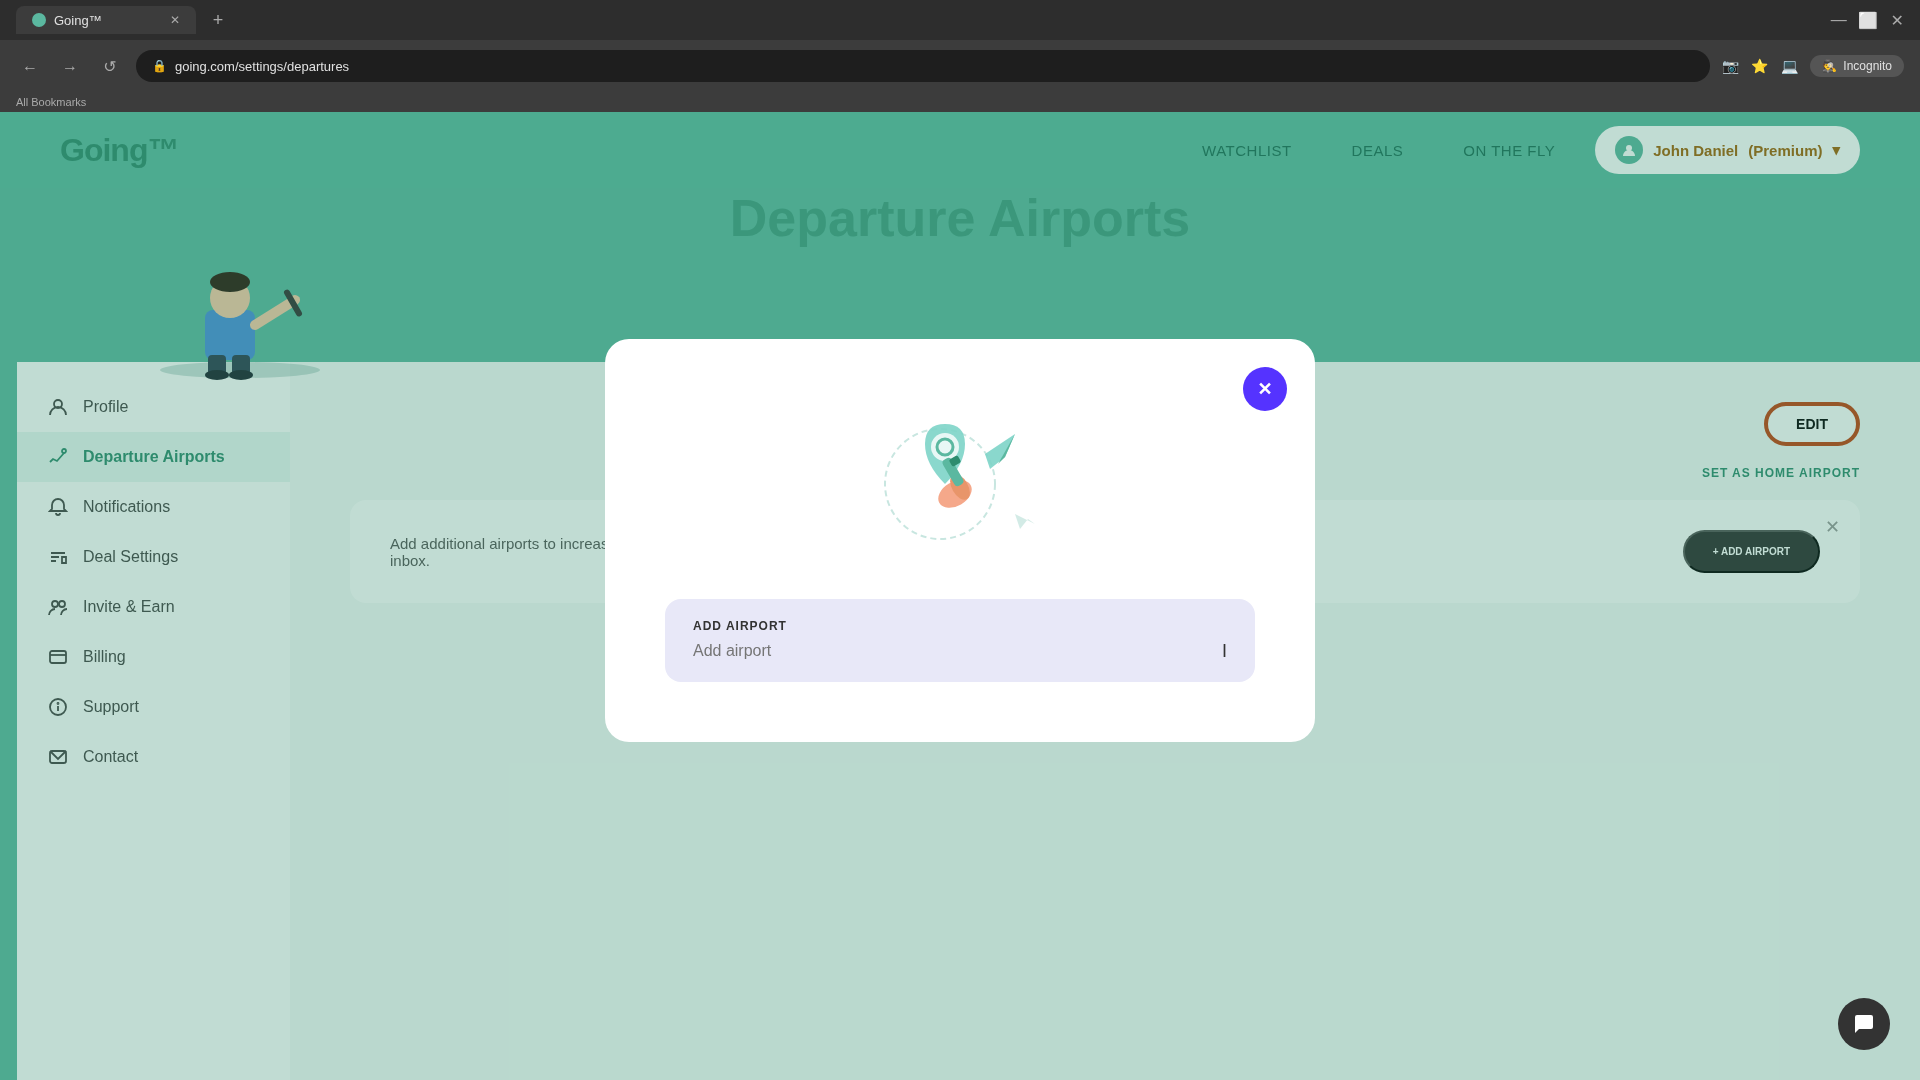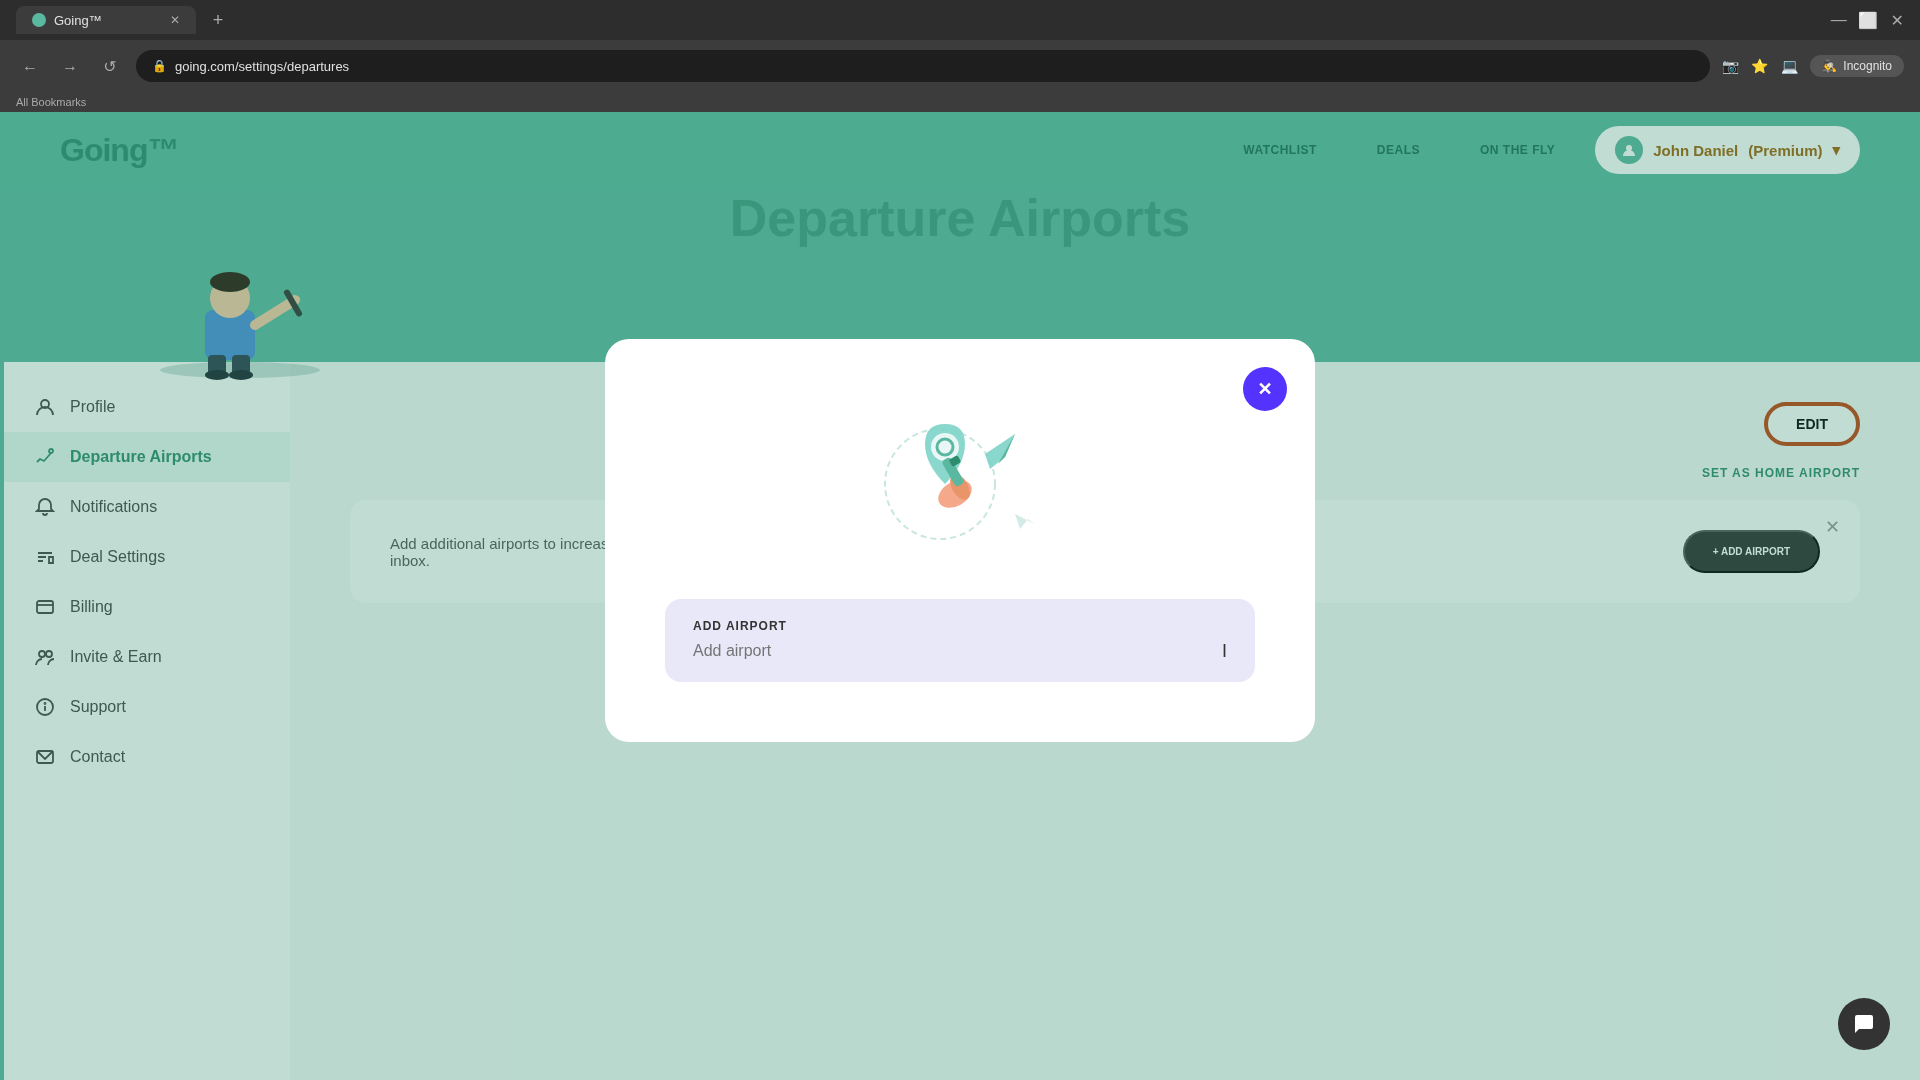--- a/index.html
+++ b/index.html
@@ -155,22 +155,22 @@
       margin-right: auto;
     }
     .logo span { color: #2d8c6e; }
     .nav-links {
       display: flex;
       gap: 60px;
       align-items: center;
       margin-right: 40px;
     }
     .nav-link {
-      font-size: 12px;
-      font-weight: 700;
+      font-size: 15px;
+      font-weight: 400;
       color: #1a6e56;
       letter-spacing: 0.5px;
       cursor: pointer;
       text-decoration: none;
     }
     .user-btn {
       background: white;
       border-radius: 50px;
       padding: 10px 20px;
       display: flex;
@@ -207,21 +207,21 @@
       font-size: 52px;
       font-weight: 800;
       color: #2d8c6e;
       opacity: 0.6;
     }
 
     
     .sidebar {
       position: absolute;
       top: 362px;
-      left: 4px;
+      left: 17px;
       width: 290px;
       bottom: 0;
       background: white;
       z-index: 5;
       padding: 20px 0;
     }
     .sidebar-item {
       display: flex;
       align-items: center;
       gap: 14px;
@@ -537,36 +537,36 @@
       <svg width="20" height="20" viewBox="0 0 20 20" fill="none" stroke="currentColor" stroke-width="1.8">
           <path d="M3 6h14M3 10h8M3 14h5"></path>
           <polygon points="14,10 18,10 18,16 14,16"></polygon>
         </svg>
     </div>
     <span>Deal Settings</span>
   </div>
   <div class="sidebar-item">
     <div class="sidebar-icon">
       <svg width="20" height="20" viewBox="0 0 20 20" fill="none" stroke="currentColor" stroke-width="1.8">
-          <rect x="2" y="4" width="16" height="12" rx="2"></rect>
-          <line x1="2" y1="8" x2="18" y2="8"></line>
-        </svg>
-    </div>
-    <span>Billing</span>
-  </div>
-  <div class="sidebar-item">
-    <div class="sidebar-icon">
-      <svg width="20" height="20" viewBox="0 0 20 20" fill="none" stroke="currentColor" stroke-width="1.8">
           <circle cx="7" cy="7" r="3"></circle>
           <circle cx="14" cy="7" r="3"></circle>
           <path d="M1 18c0-3.3 2.7-6 6-6"></path>
           <path d="M13 18c0-3.3 2.7-6 6-6"></path>
         </svg>
     </div>
     <span>Invite &amp; Earn</span>
+  </div>
+  <div class="sidebar-item">
+    <div class="sidebar-icon">
+      <svg width="20" height="20" viewBox="0 0 20 20" fill="none" stroke="currentColor" stroke-width="1.8">
+          <rect x="2" y="4" width="16" height="12" rx="2"></rect>
+          <line x1="2" y1="8" x2="18" y2="8"></line>
+        </svg>
+    </div>
+    <span>Billing</span>
   </div>
   <div class="sidebar-item">
     <div class="sidebar-icon">
       <svg width="20" height="20" viewBox="0 0 20 20" fill="none" stroke="currentColor" stroke-width="1.8">
           <circle cx="10" cy="10" r="8"></circle>
           <line x1="10" y1="9" x2="10" y2="14"></line>
           <circle cx="10" cy="6.5" r="0.5" fill="currentColor"></circle>
         </svg>
     </div>
     <span>Support</span>

